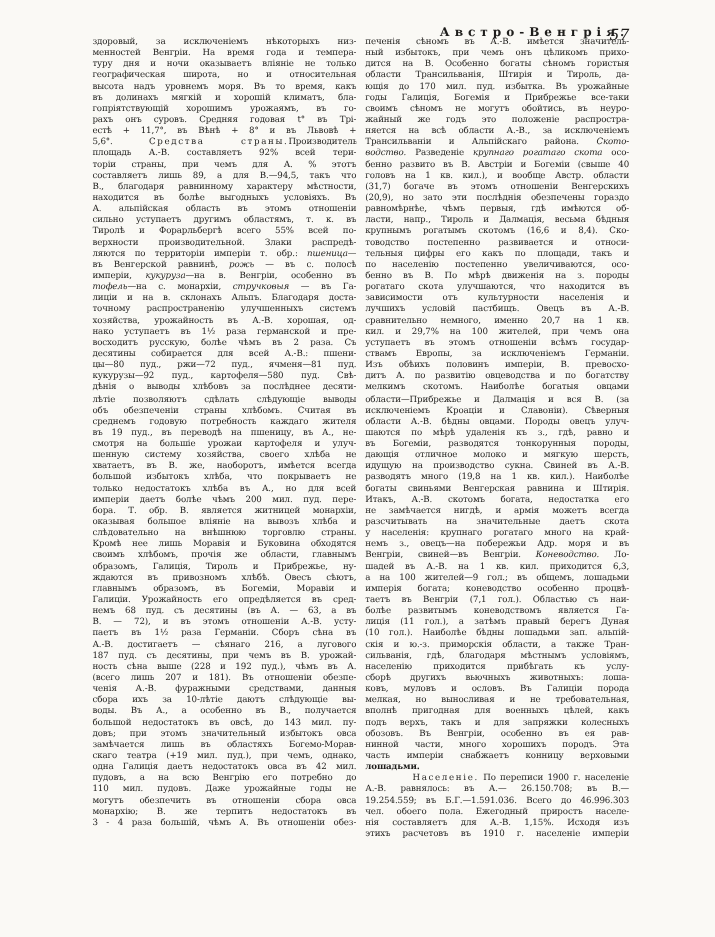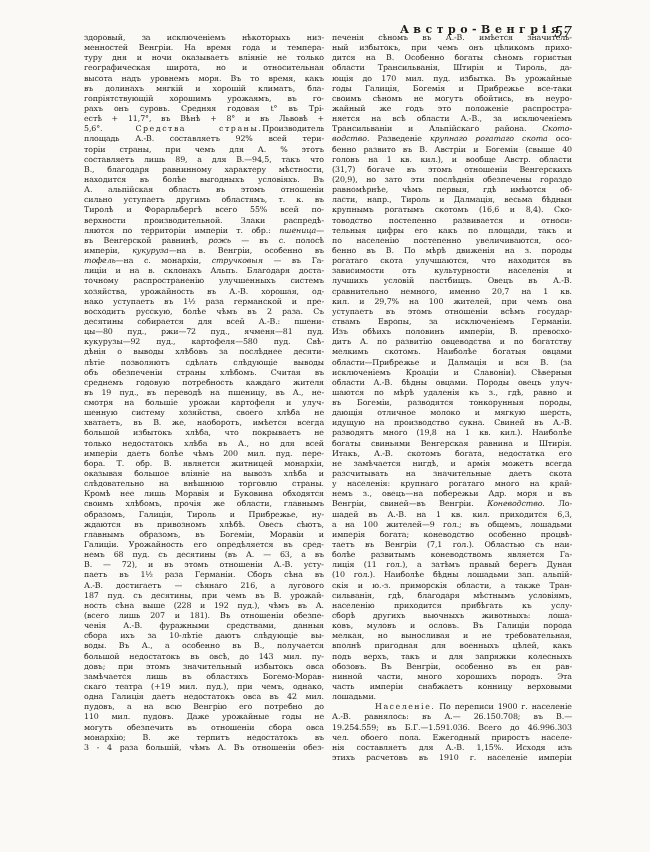--- a/index.html
+++ b/index.html
@@ -24,21 +24,21 @@
     position:absolute;top:33px;left:84px;width:488px;
     display:flex;gap:8px;justify-content:flex-end;
   }
   .col{width:240px;overflow:hidden;}
   .line{
     display:flex;justify-content:space-between;
     font-size:7.9px;line-height:10.15px;height:10.15px;
     letter-spacing:-0.1px;overflow:hidden;
   }
   .line.end{justify-content:flex-start;}
-  .line.end > span{margin-right:2.4px;}
+  .line.end > span{margin-right:2.4px;font-weight:bold;}
   .line.indent{padding-left:10px;}
   .i{font-style:italic;}
   .sp{letter-spacing:1.5px;margin-left:33px;}
 </style>
 </head>
 <body>
 
 <div>
   <div class="running-title">Австро-Венгрія.</div>
   <div class="page-number">57</div>

